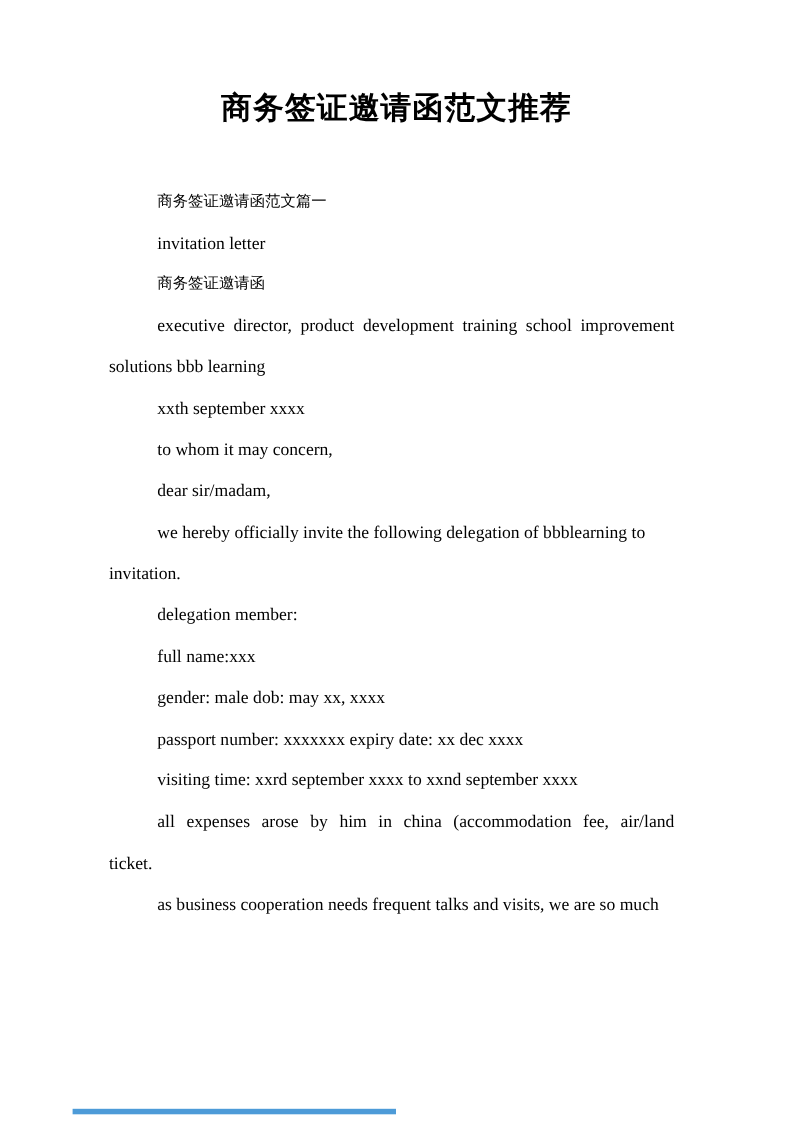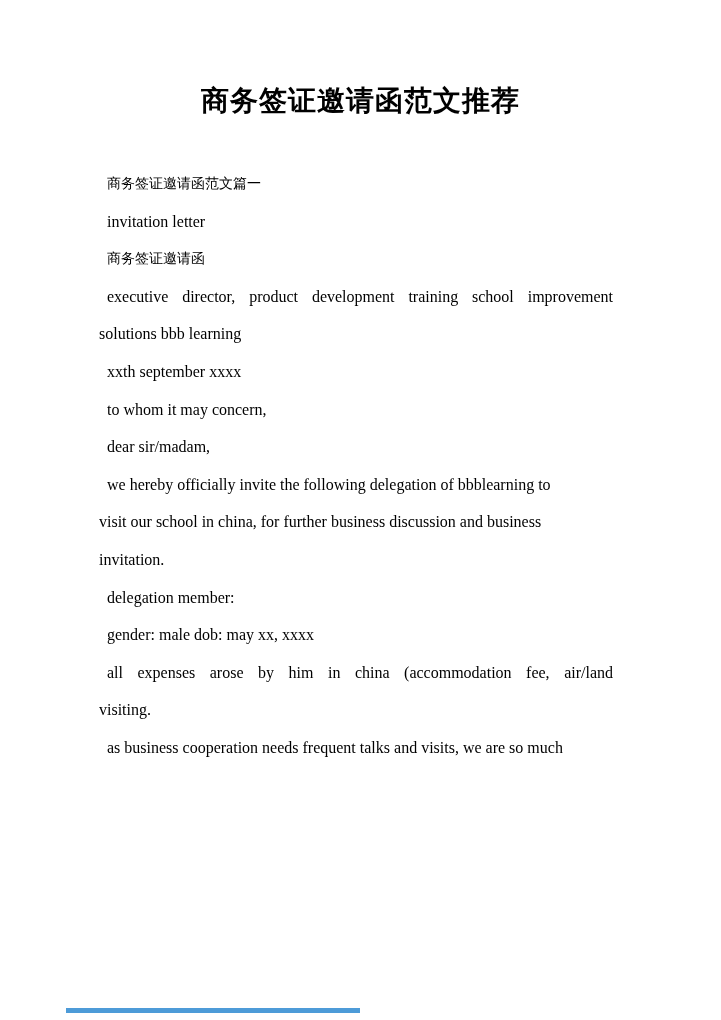--- a/index.html
+++ b/index.html
@@ -14,21 +14,21 @@
     overflow: hidden;
     font-family: "Liberation Serif", serif;
     color: #000000;
   }
   .doc-title {
     position: absolute;
     top: 86px;
     left: 0;
     width: 721px;
     text-align: center;
-    font-family: Liberation Serif, serif;
+    font-family: Liberation Mono, monospace;
     font-size: 28px;
     font-weight: bold;
     line-height: 30px;
     letter-spacing: 1px;
     color: #000000;
   }
   .doc-body {
     position: absolute;
     top: 165px;
     left: 99px;
@@ -41,20 +41,21 @@
     font-size: 16px;
     white-space: pre;
     color: #000000;
   }
   .line.cjk {
     font-family: "Liberation Serif", "DejaVu Serif", serif;
     font-size: 14px;
   }
   .line.indent {
     padding-left: 8px;
+    margin-left: 36px;
   }
   .line.justify {
     white-space: normal;
     text-align: justify;
     text-align-last: justify;
     text-justify: inter-word;
   }
   .cutoff-link-line {
     position: absolute;
     left: 66px;
@@ -72,22 +73,24 @@
 <div class="doc-body">
   <div class="line cjk indent">商务签证邀请函范文篇一</div>
   <div class="line indent">invitation letter</div>
   <div class="line cjk indent">商务签证邀请函</div>
   <div class="line indent justify">executive director, product development training school improvement</div>
   <div class="line">solutions bbb learning</div>
   <div class="line indent">xxth september xxxx</div>
   <div class="line indent">to whom it may concern,</div>
   <div class="line indent">dear sir/madam,</div>
   <div class="line indent">we hereby officially invite the following delegation of bbblearning to</div>
-  <div class="line">visit our school in china, for further business discussion and business</div>
   <div class="line">invitation.</div>
   <div class="line indent">delegation member:</div>
+  <div class="line indent">full name:xxx</div>
   <div class="line indent">gender: male dob: may xx, xxxx</div>
+  <div class="line indent">passport number: xxxxxxx expiry date: xx dec xxxx</div>
+  <div class="line indent">visiting time: xxrd september xxxx to xxnd september xxxx</div>
   <div class="line indent justify">all expenses arose by him in china (accommodation fee, air/land</div>
-  <div class="line">visiting.</div>
+  <div class="line">ticket.</div>
   <div class="line indent">as business cooperation needs frequent talks and visits, we are so much</div>
 </div>
 
 <div class="cutoff-link-line" style="background: rgb(77, 155, 216);"></div>
 
 </body></html>

